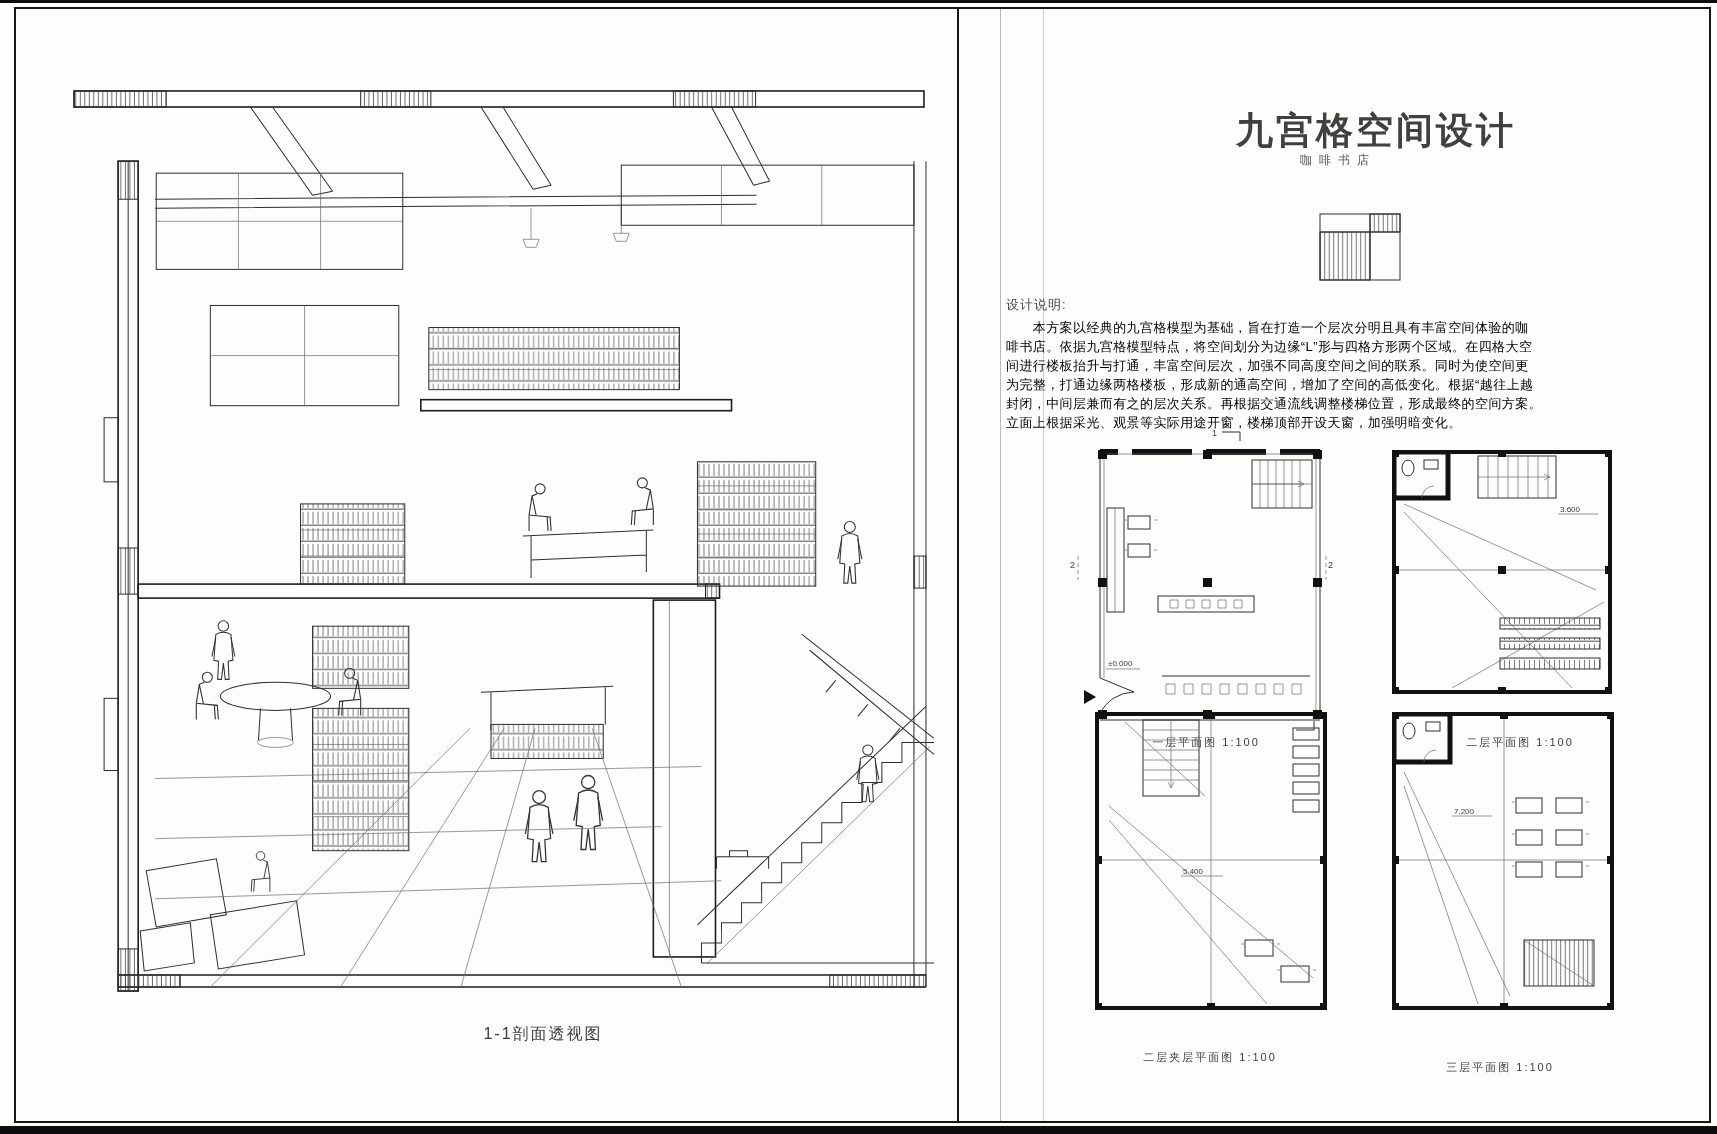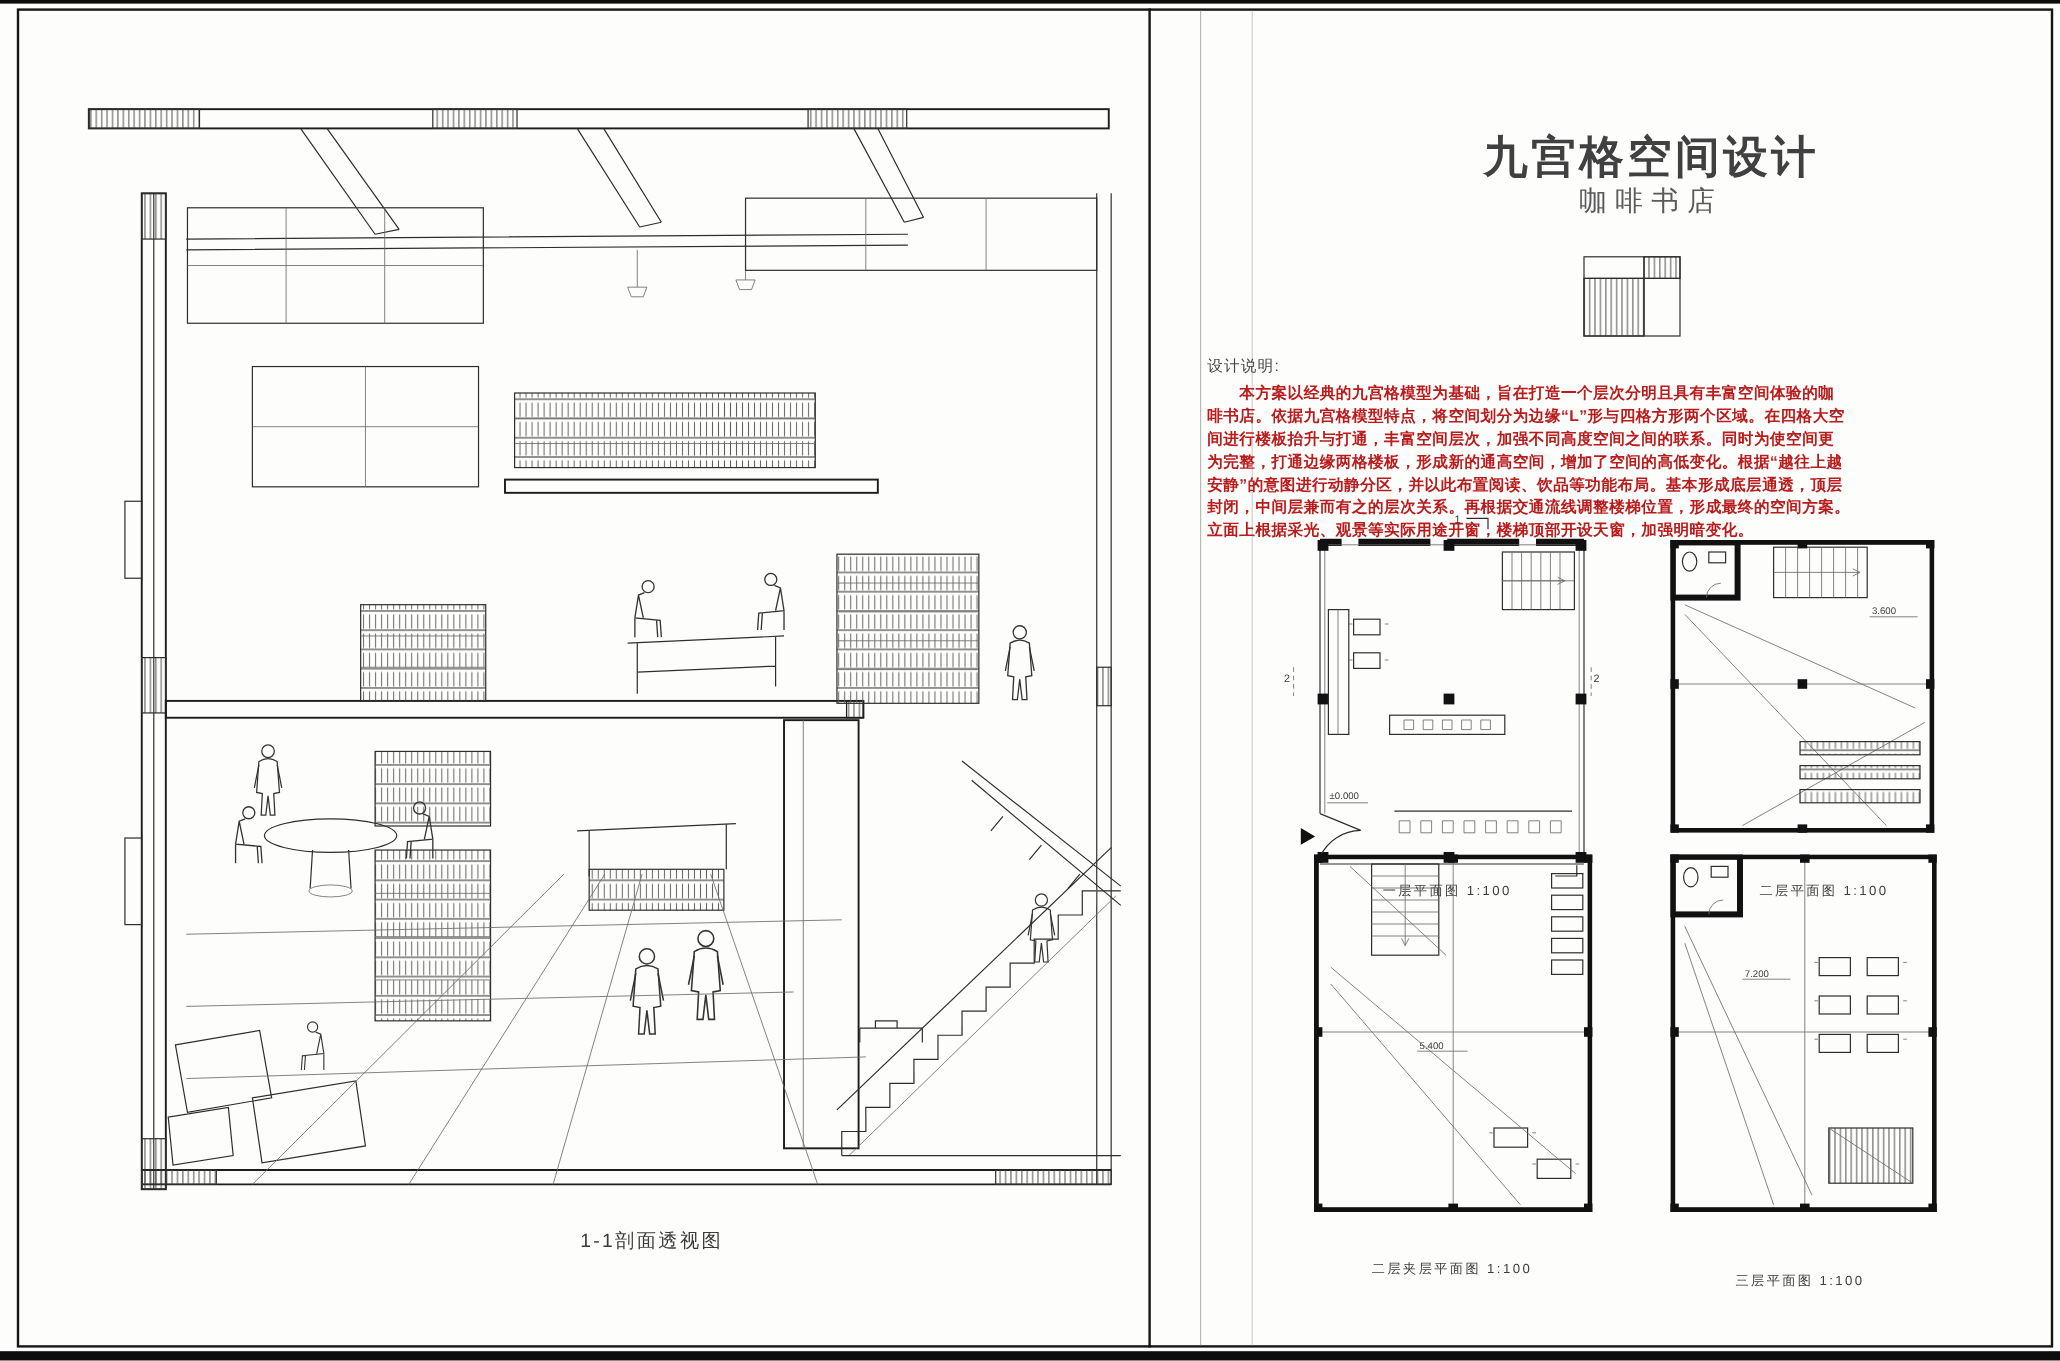--- a/index.html
+++ b/index.html
@@ -19,28 +19,28 @@
   .left-caption{
     position:absolute;left:438px;top:1024px;width:210px;text-align:center;
     font-size:16px;letter-spacing:2px;color:#3c3c3c;
   }
 
   .page-title{
     position:absolute;left:1062px;top:106px;width:628px;text-align:center;
     font-size:37px;font-weight:bold;letter-spacing:3px;color:#404040;
   }
   .page-subtitle{
-    position:absolute;left:1062px;top:152px;width:628px;text-align:center;
-    font-size:23px;letter-spacing:7px;color:#5a5a5a;
+    position:absolute;left:1024px;top:152px;width:628px;text-align:center;
+    font-size:12px;letter-spacing:7px;color:#5a5a5a;
   }
   .logo-wrap{position:absolute;left:1318px;top:212px;width:84px;height:72px;}
 
   .notes{position:absolute;left:1006px;top:296px;width:548px;}
   .notes-heading{font-size:13px;color:#474747;letter-spacing:1px;margin-bottom:4px;}
-  .notes-line{font-size:13px;line-height:19px;color:#b91c1c;letter-spacing:0.4px;white-space:nowrap;font-weight:bold;}
+  .notes-line{font-size:13px;line-height:19px;color:#000000;letter-spacing:0.4px;white-space:nowrap;}
 
   .plan{position:absolute;}
   .plan-caption{
     position:absolute;font-size:11px;letter-spacing:2px;color:#3d3d3d;
     width:220px;text-align:center;
   }
   svg{display:block;}
   .ink{stroke:#2e2e2e;fill:none;stroke-width:1;}
   .ink-bold{stroke:#1d1d1d;fill:none;stroke-width:1.6;}
   .ink-thin{stroke:#6b6b6b;fill:none;stroke-width:0.7;}
@@ -188,21 +188,20 @@
       <rect x="2" y="20" width="50" height="48" fill="url(#vhatch)" stroke="#2e2e2e"></rect>
     </svg>
   </div>
 
   <div class="notes">
     <div class="notes-heading">设计说明:</div>
     <div class="notes-line">　　本方案以经典的九宫格模型为基础，旨在打造一个层次分明且具有丰富空间体验的咖</div>
     <div class="notes-line">啡书店。依据九宫格模型特点，将空间划分为边缘“L”形与四格方形两个区域。在四格大空</div>
     <div class="notes-line">间进行楼板抬升与打通，丰富空间层次，加强不同高度空间之间的联系。同时为使空间更</div>
     <div class="notes-line">为完整，打通边缘两格楼板，形成新的通高空间，增加了空间的高低变化。根据“越往上越</div>
-    <div class="notes-line">安静”的意图进行动静分区，并以此布置阅读、饮品等功能布局。基本形成底层通透，顶层</div>
     <div class="notes-line">封闭，中间层兼而有之的层次关系。再根据交通流线调整楼梯位置，形成最终的空间方案。</div>
     <div class="notes-line">立面上根据采光、观景等实际用途开窗，楼梯顶部开设天窗，加强明暗变化。</div>
   </div>
 
   <div class="plan" style="left:1066px;top:424px;width:270px;height:300px;">
     <svg viewBox="-34 -28 270 312" width="270" height="312">
 
       <text class="annot" x="-30" y="116" font-size="9">2</text>
       <path class="ink-thin" d="M-22,104 v24" stroke-dasharray="4 3"></path>
       <text class="annot" x="228" y="116" font-size="9">2</text>

